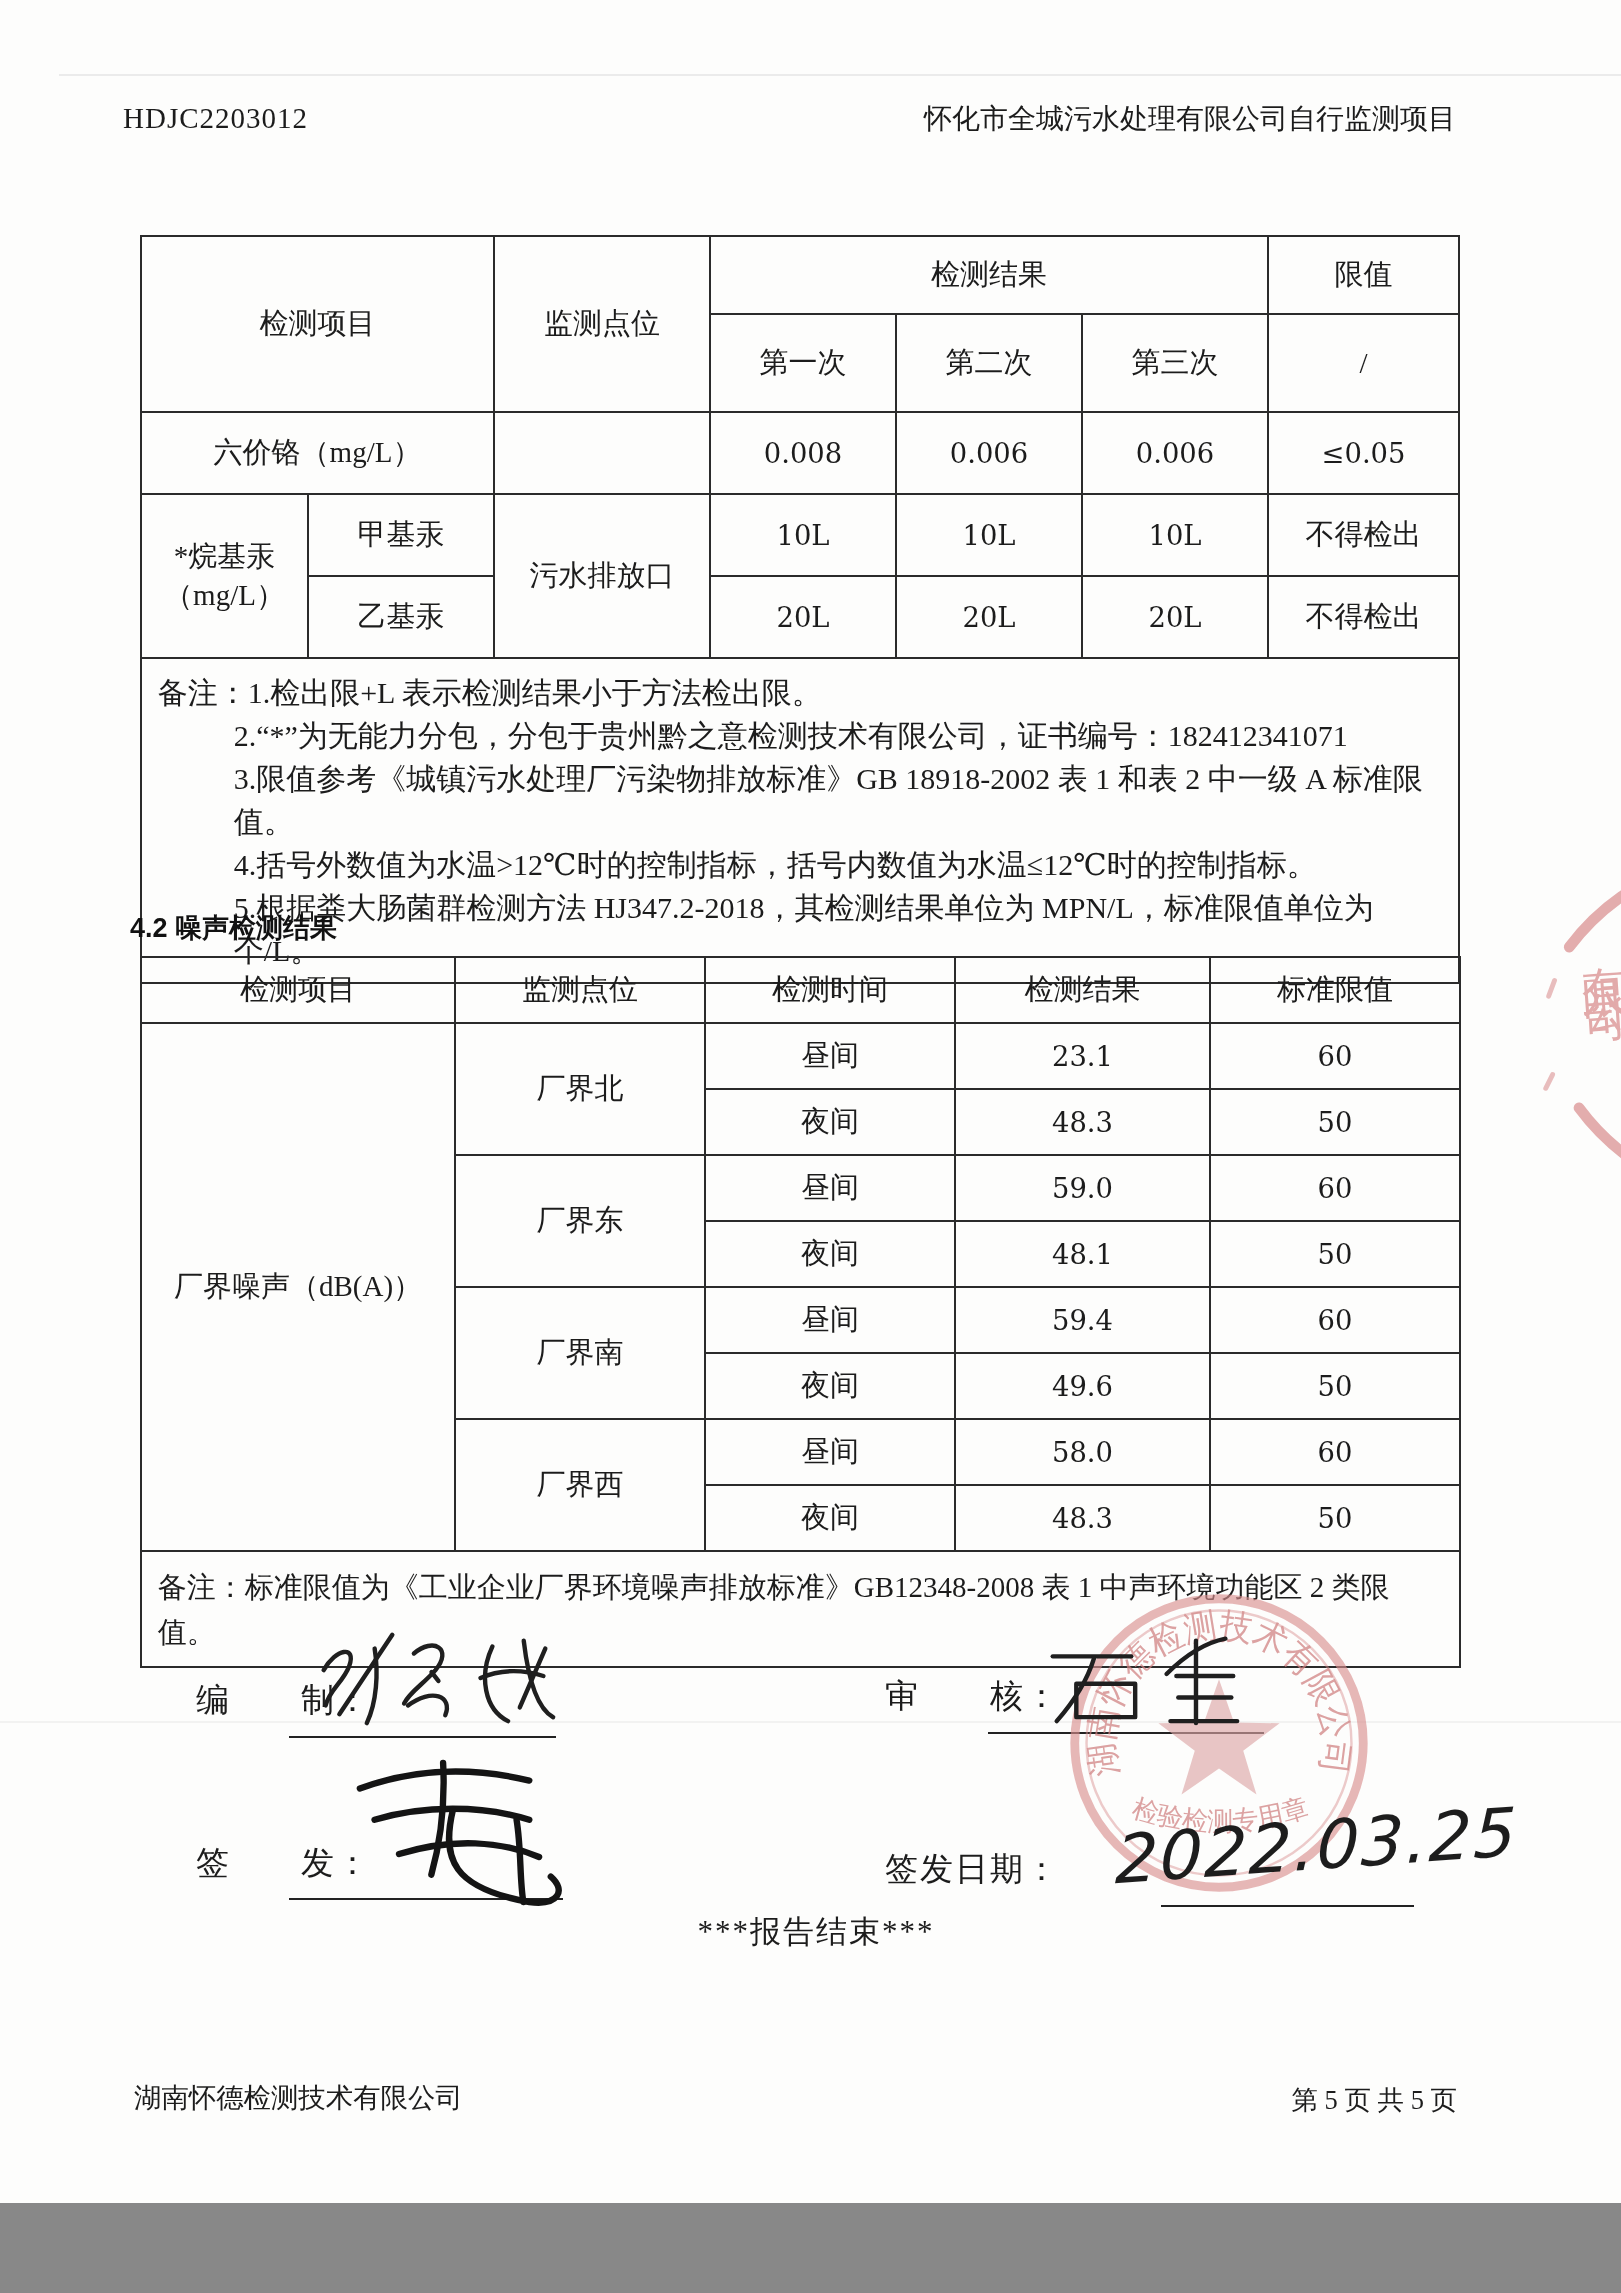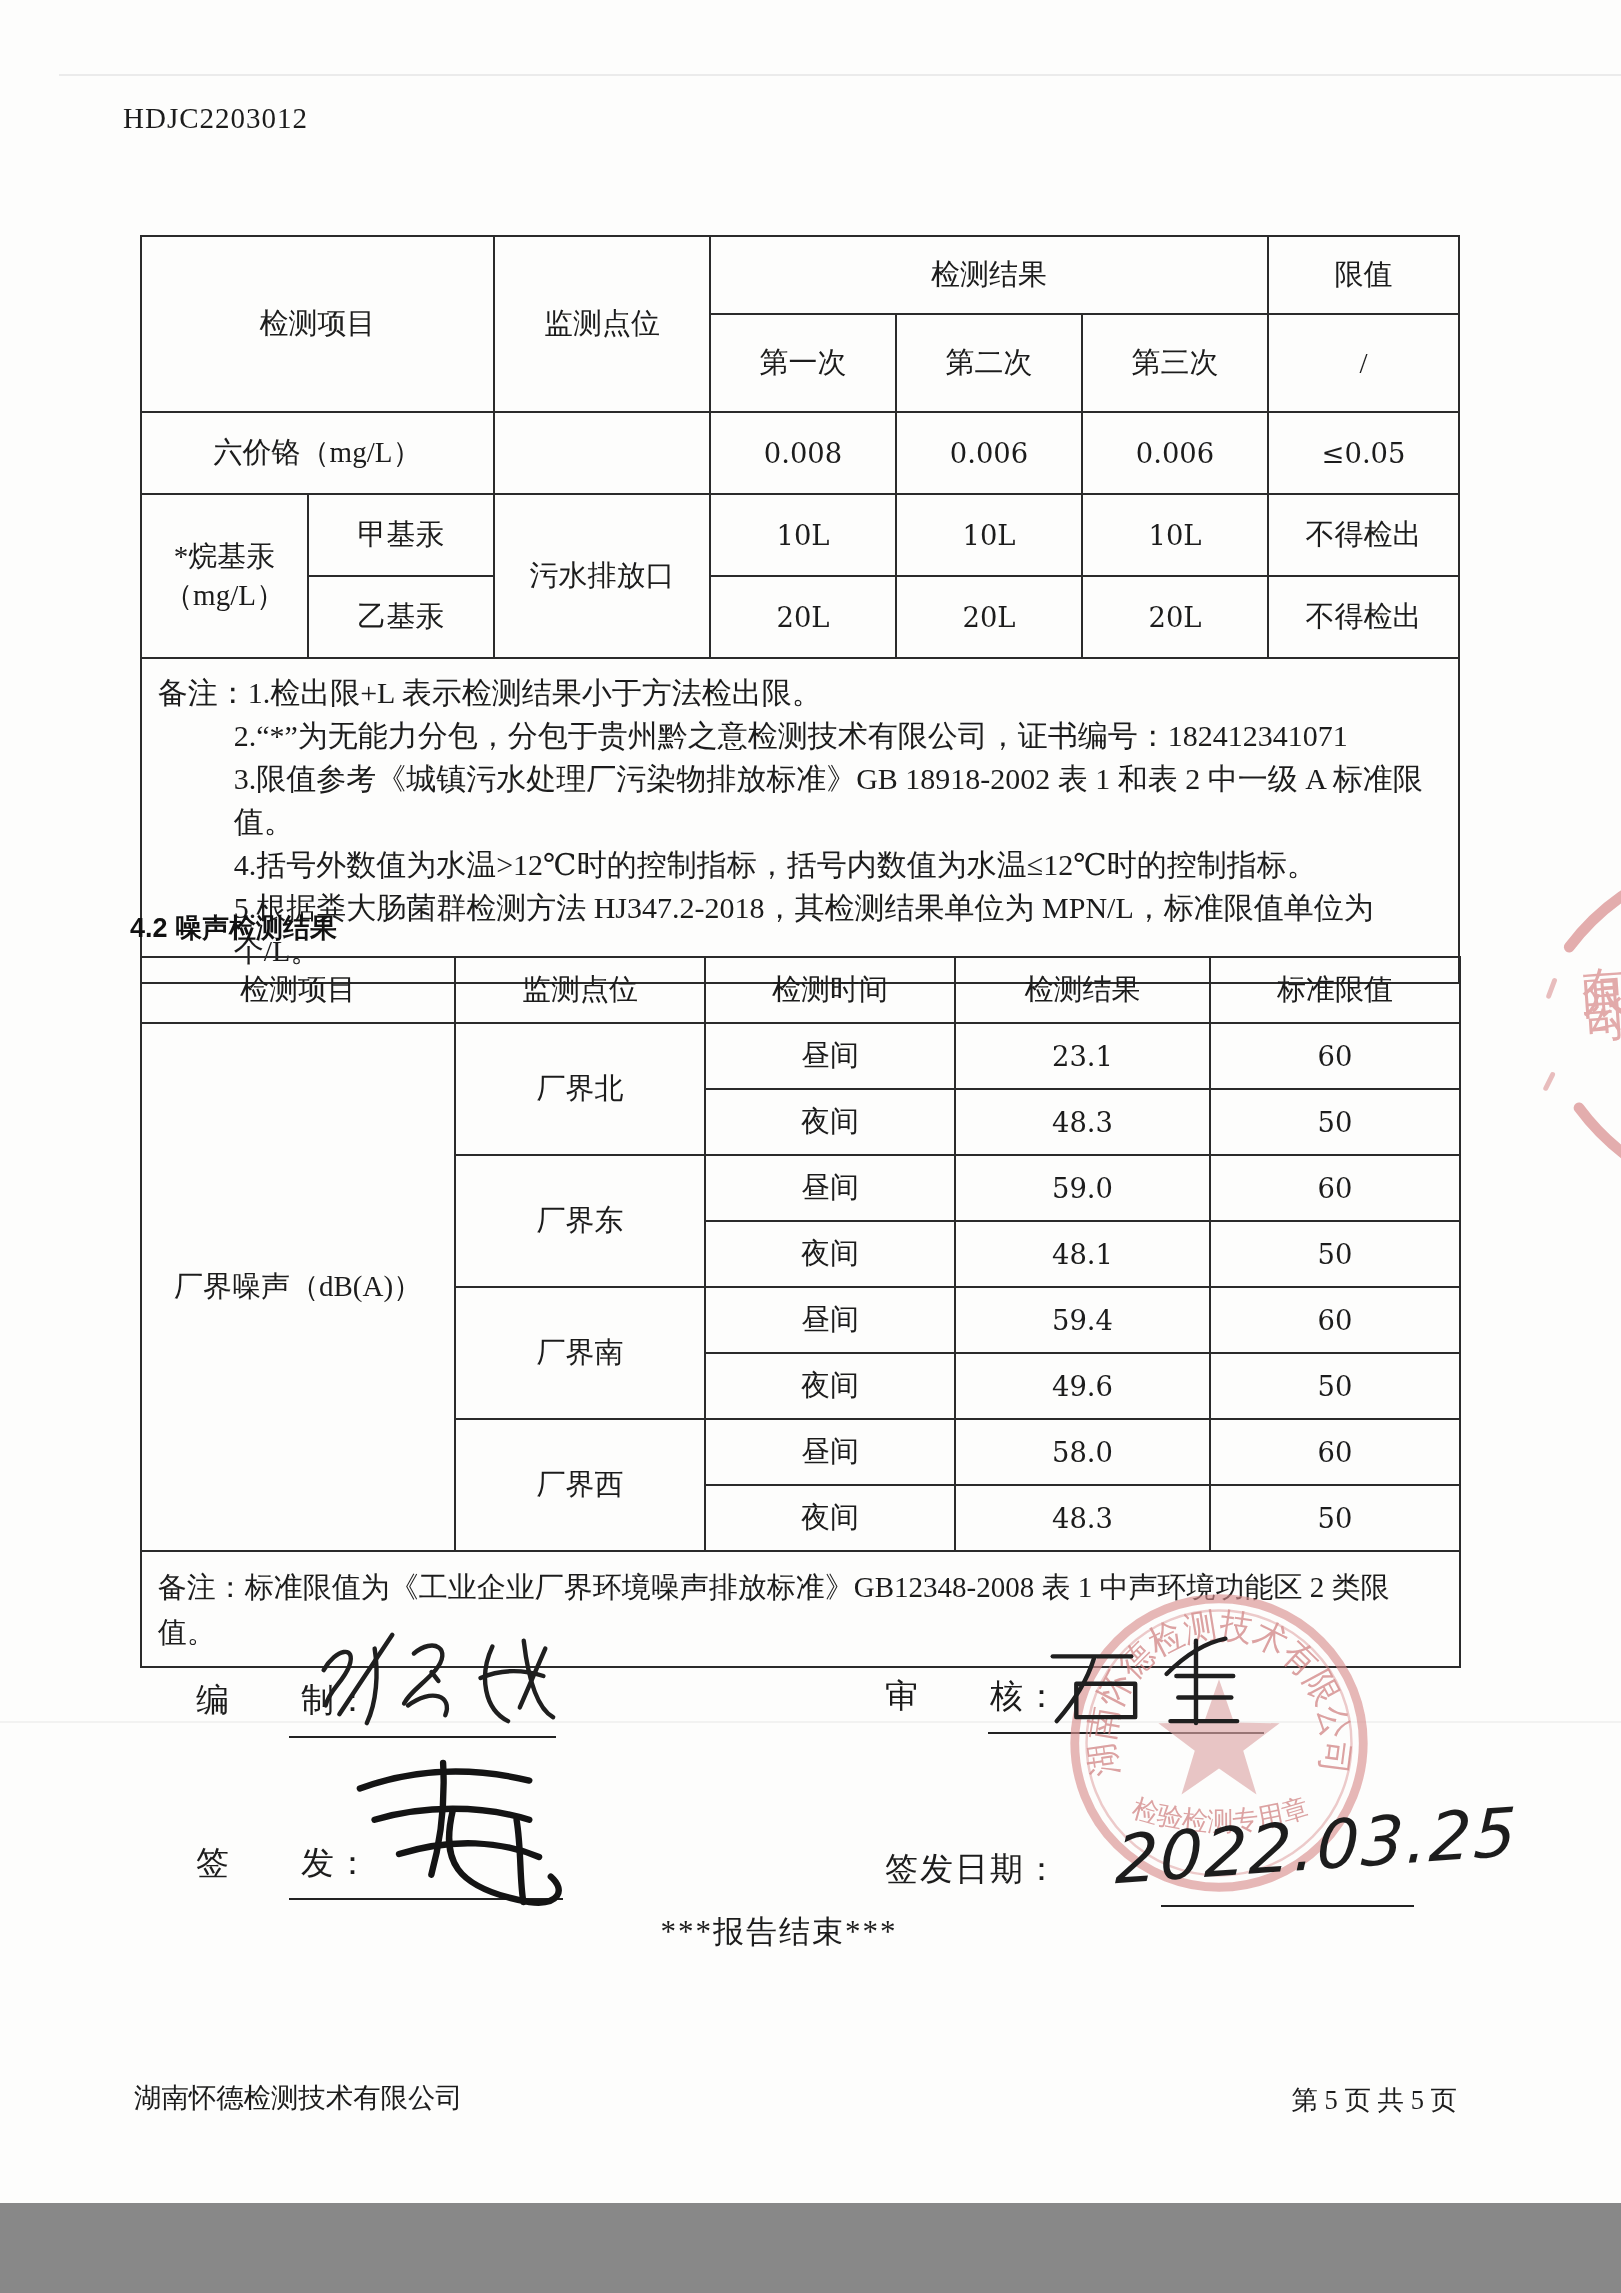--- a/index.html
+++ b/index.html
@@ -36,40 +36,41 @@
 
   
   .sig-label{font-size:33px;letter-spacing:2px;z-index:2;}
   .sig-line{position:absolute;height:2px;background:#222;z-index:2;}
   .sig-svg{position:absolute;z-index:6;}
   .sig-date{left:1115px;top:1807px;font-size:67px;z-index:6;
             font-family:"DejaVu Sans",sans-serif;font-style:italic;
             transform:rotate(-4deg) skewX(-6deg);color:#1d1d1d;letter-spacing:2px;}
 
   
-  .end-mark{left:0;top:1911px;width:1558px;text-align:center;font-size:31px;letter-spacing:2px;}
+  .end-mark{left:0;top:1911px;width:1558px;text-align:center;font-size:31px;letter-spacing:2px;padding-left:37px;}
   .foot-co{left:134px;top:2080px;font-size:27.4px;}
   .foot-page{right:164px;top:2082px;font-size:26.5px;}
 
   
   .stamp-main{left:1062px;top:1585px;z-index:5;opacity:.85;}
   .stamp-edge-arcs{left:1525px;top:851px;z-index:5;opacity:.8;}
   .stamp-edge-text{left:1572px;top:933px;z-index:5;writing-mode:vertical-rl;
       font-size:43px;letter-spacing:11.8px;color:#d98f8f;opacity:.75;
       transform:rotate(-4deg);font-family:"Liberation Serif",serif;}
 </style>
 </head>
 <body>
 
 <div class="page">
 
   <div class="scanline" style="left:59px;top:74px;width:1562px;"></div>
   <div class="scanline" style="left:0;top:1721px;width:1621px;opacity:.35;"></div>
 
   <div class="abs hdr-left">HDJC2203012</div>
+  <div class="abs hdr-right">怀化市全城污水处理有限公司自行监测项目</div>
 
   <table class="abs t1">
     <colgroup>
       <col style="width:167px">
         <col style="width:186px">
         <col style="width:216px">
       <col style="width:186px">
         <col style="width:186px">
         <col style="width:186px">
         <col style="width:191px">

